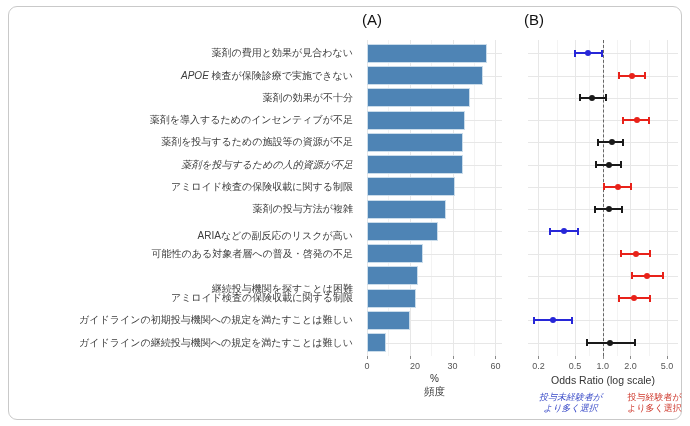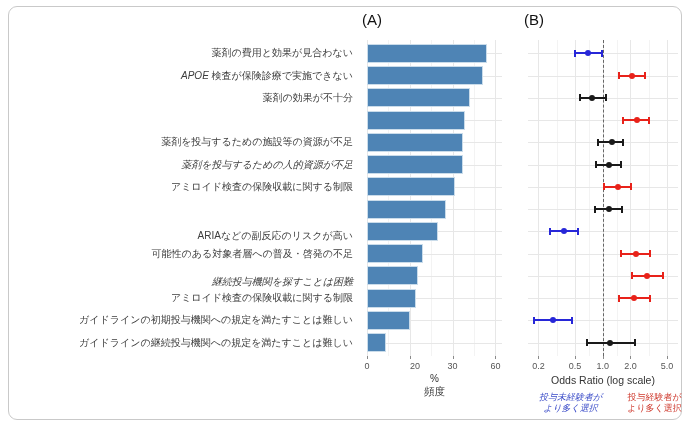--- a/index.html
+++ b/index.html
@@ -69,26 +69,28 @@
 <div id="screenshot">
   <div id="figure-border"></div>
 
   <div id="panel-a-label" class="panel-label">(A)</div>
   <div id="panel-b-label" class="panel-label">(B)</div>
 
   <div id="bar-labels">
       <div class="cat-label" style="top: 6.3px;">薬剤の費用と効果が見合わない</div>
       <div class="cat-label" style="top: 28.56px; text-align: center;"><i>APOE</i> 検査が保険診療で実施できない</div>
       <div class="cat-label" style="top: 50.82px;">薬剤の効果が不十分</div>
+      <div class="cat-label" style="top: 73.08px;">薬剤を導入するためのインセンティブが不足</div>
       <div class="cat-label" style="top: 95.34px;">薬剤を投与するための施設等の資源が不足</div>
       <div class="cat-label" style="top: 117.6px; font-style: italic;">薬剤を投与するための人的資源が不足</div>
       <div class="cat-label" style="top: 139.86px;">アミロイド検査の保険収載に関する制限</div>
+      <div class="cat-label" style="top: 162.12px;">薬剤の投与方法が複雑</div>
       <div class="cat-label" style="top: 181px; margin-top: 8px;">ARIAなどの副反応のリスクが高い</div>
       <div class="cat-label" style="top: 206.64px;">可能性のある対象者層への普及・啓発の不足</div>
-      <div class="cat-label" style="top: 235px; font-style: italic;">継続投与機関を探すことは困難</div>
+      <div class="cat-label" style="top: 242px;">継続投与機関を探すことは困難</div>
       <div class="cat-label" style="top: 251.16px;">アミロイド検査の保険収載に関する制限</div>
       <div class="cat-label" style="top: 273.42px;">ガイドラインの初期投与機関への規定を満たすことは難しい</div>
       <div class="cat-label" style="top: 295.68px;">ガイドラインの継続投与機関への規定を満たすことは難しい</div>
     </div>
 
   <div id="bar-plot">
     <div id="bar-xlabel1" class="axis-title">%</div>
     <div id="bar-xlabel2" class="axis-title">頻度</div>
   <div class="gridline-v grid-minor" style="left: 21.4px;"></div>
       <div class="gridline-v grid-minor" style="left: 64.2px;"></div>

